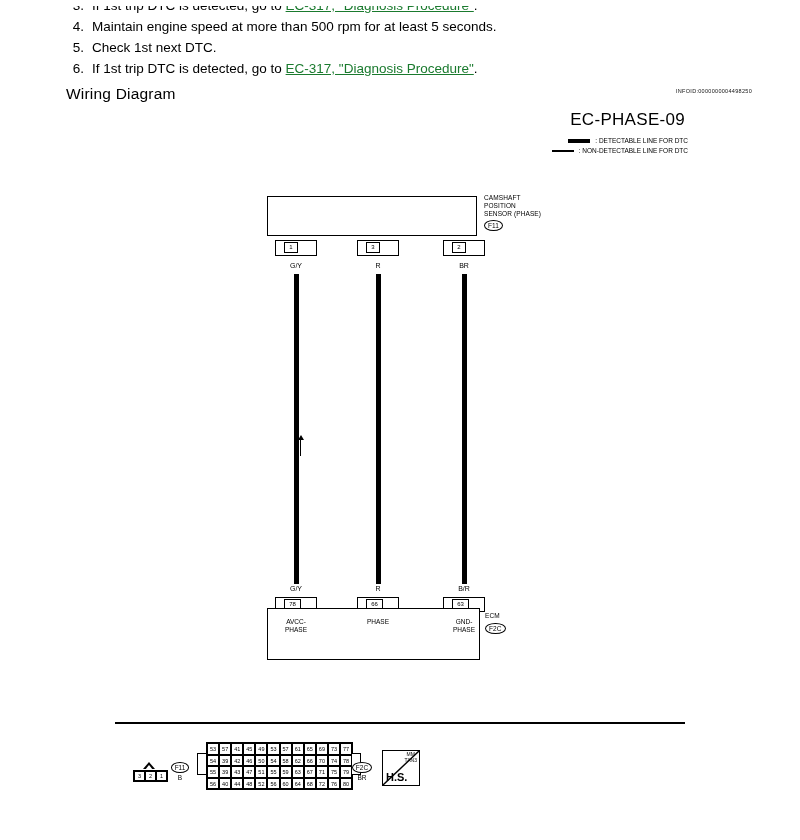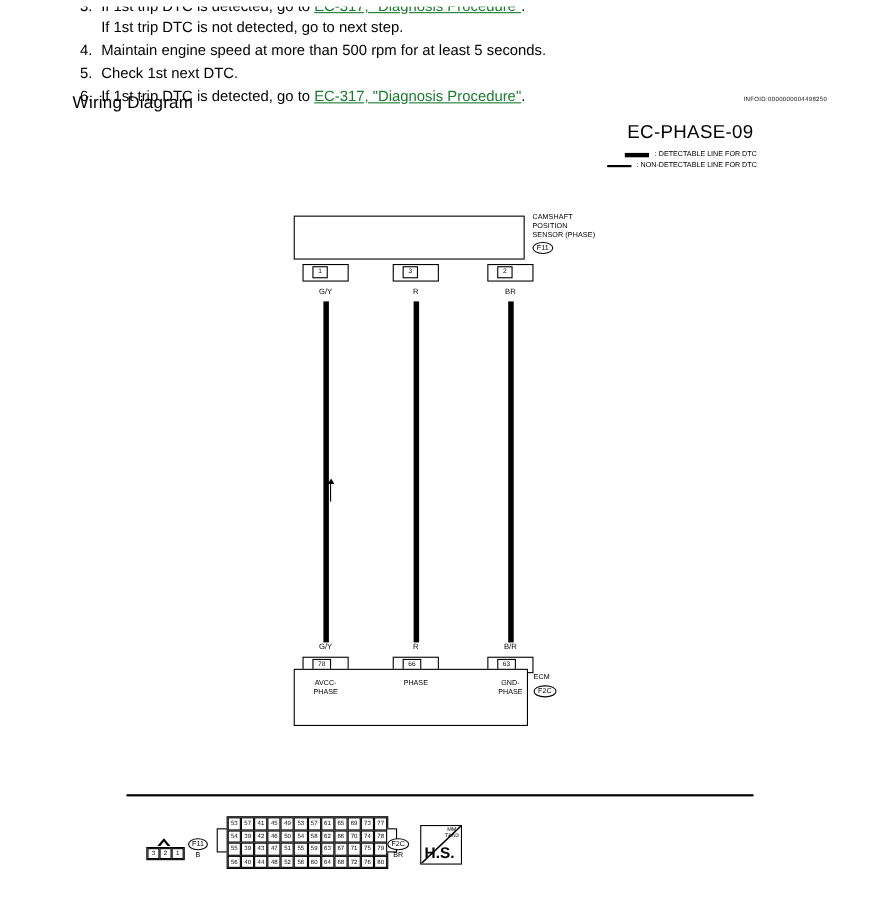--- a/index.html
+++ b/index.html
@@ -304,42 +304,41 @@
     position: absolute;
     left: 0;
     top: 0;
     width: 100%;
     height: 100%;
   }
   .hs-box .hs-text {
     position: absolute;
     left: 3px;
     bottom: 2px;
-    font-size: 14px;
+    font-size: 11px;
     font-weight: bold;
   }
   .hs-box .top-text {
     position: absolute;
     right: 2px;
     top: 1px;
     font-size: 5px;
     line-height: 5.5px;
     text-align: center;
   }
 </style>
 </head>
 <body>
 
 <div class="steps">
 
   <div class="step">
     <span class="num">3.</span>
     <span class="body">
       <span>If 1st trip DTC is detected, go to </span><a class="lnk" href="#">EC-317, "Diagnosis Procedure"</a><span>.</span>
-      <span class="sub">If 1st trip DTC is not detected, go to next step.</span>
     </span>
   </div>
 
   <div class="step">
     <span class="num">4.</span>
     <span class="body">
       <span>Maintain engine speed at more than 500 rpm for at least 5 seconds.</span>
     </span>
   </div>
 

